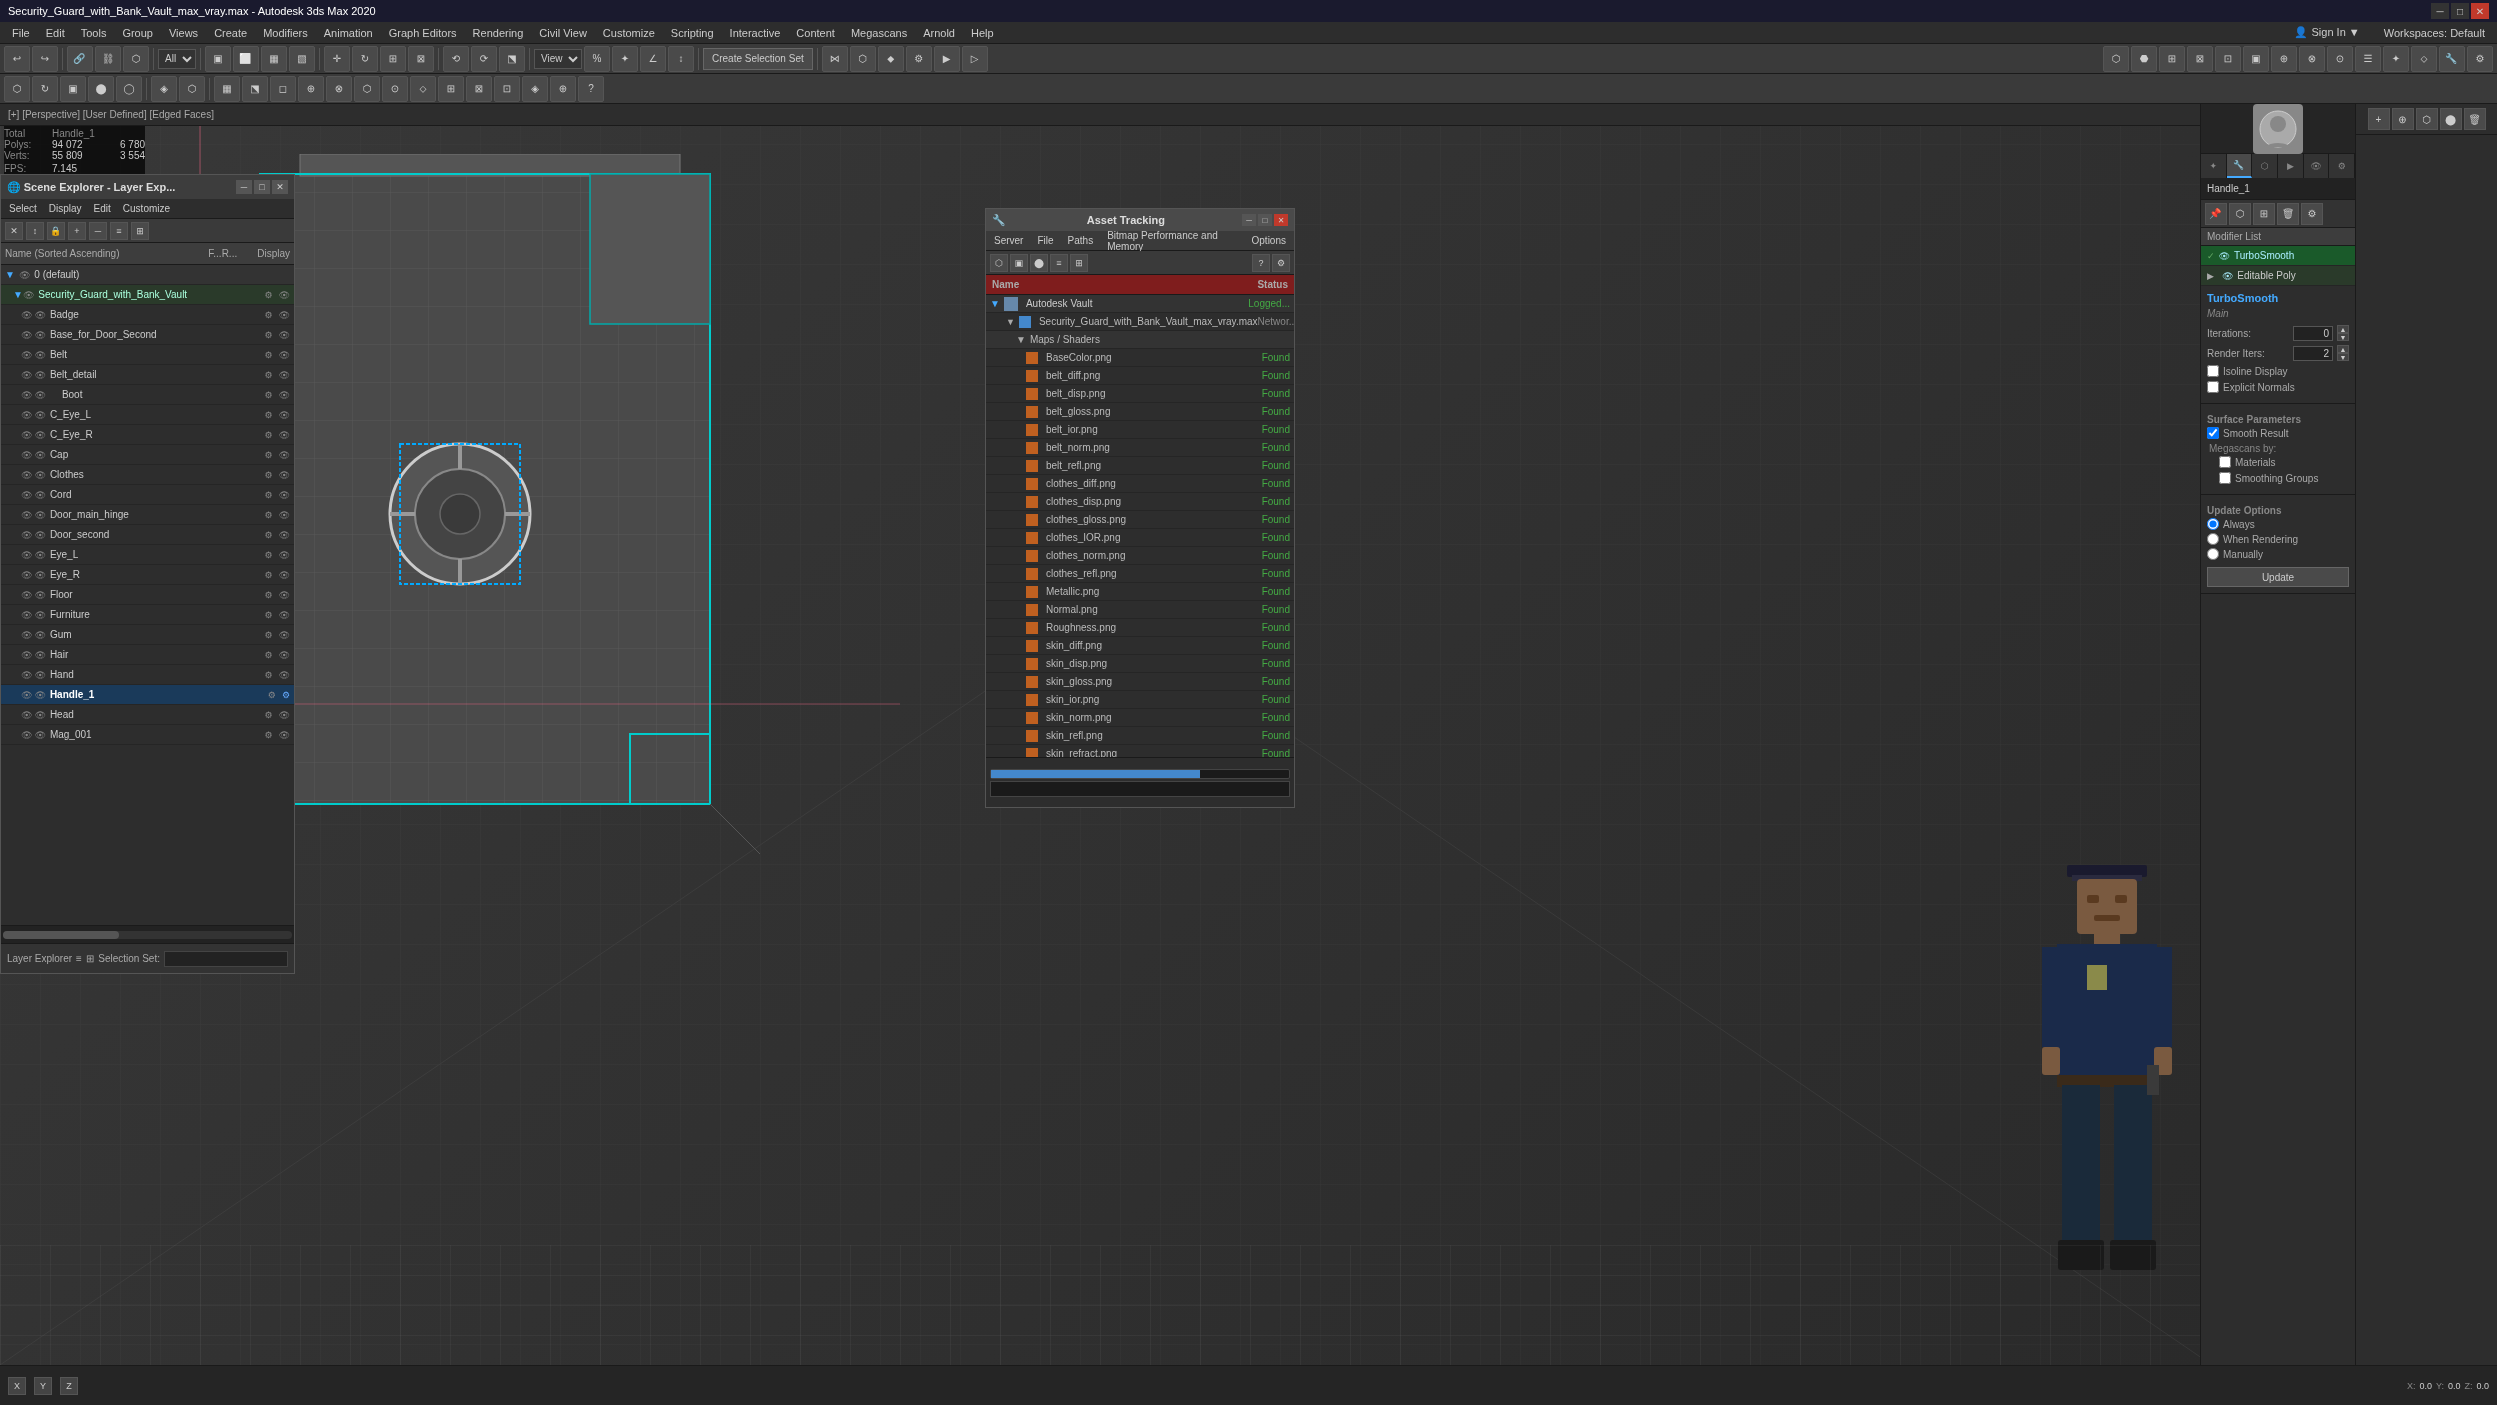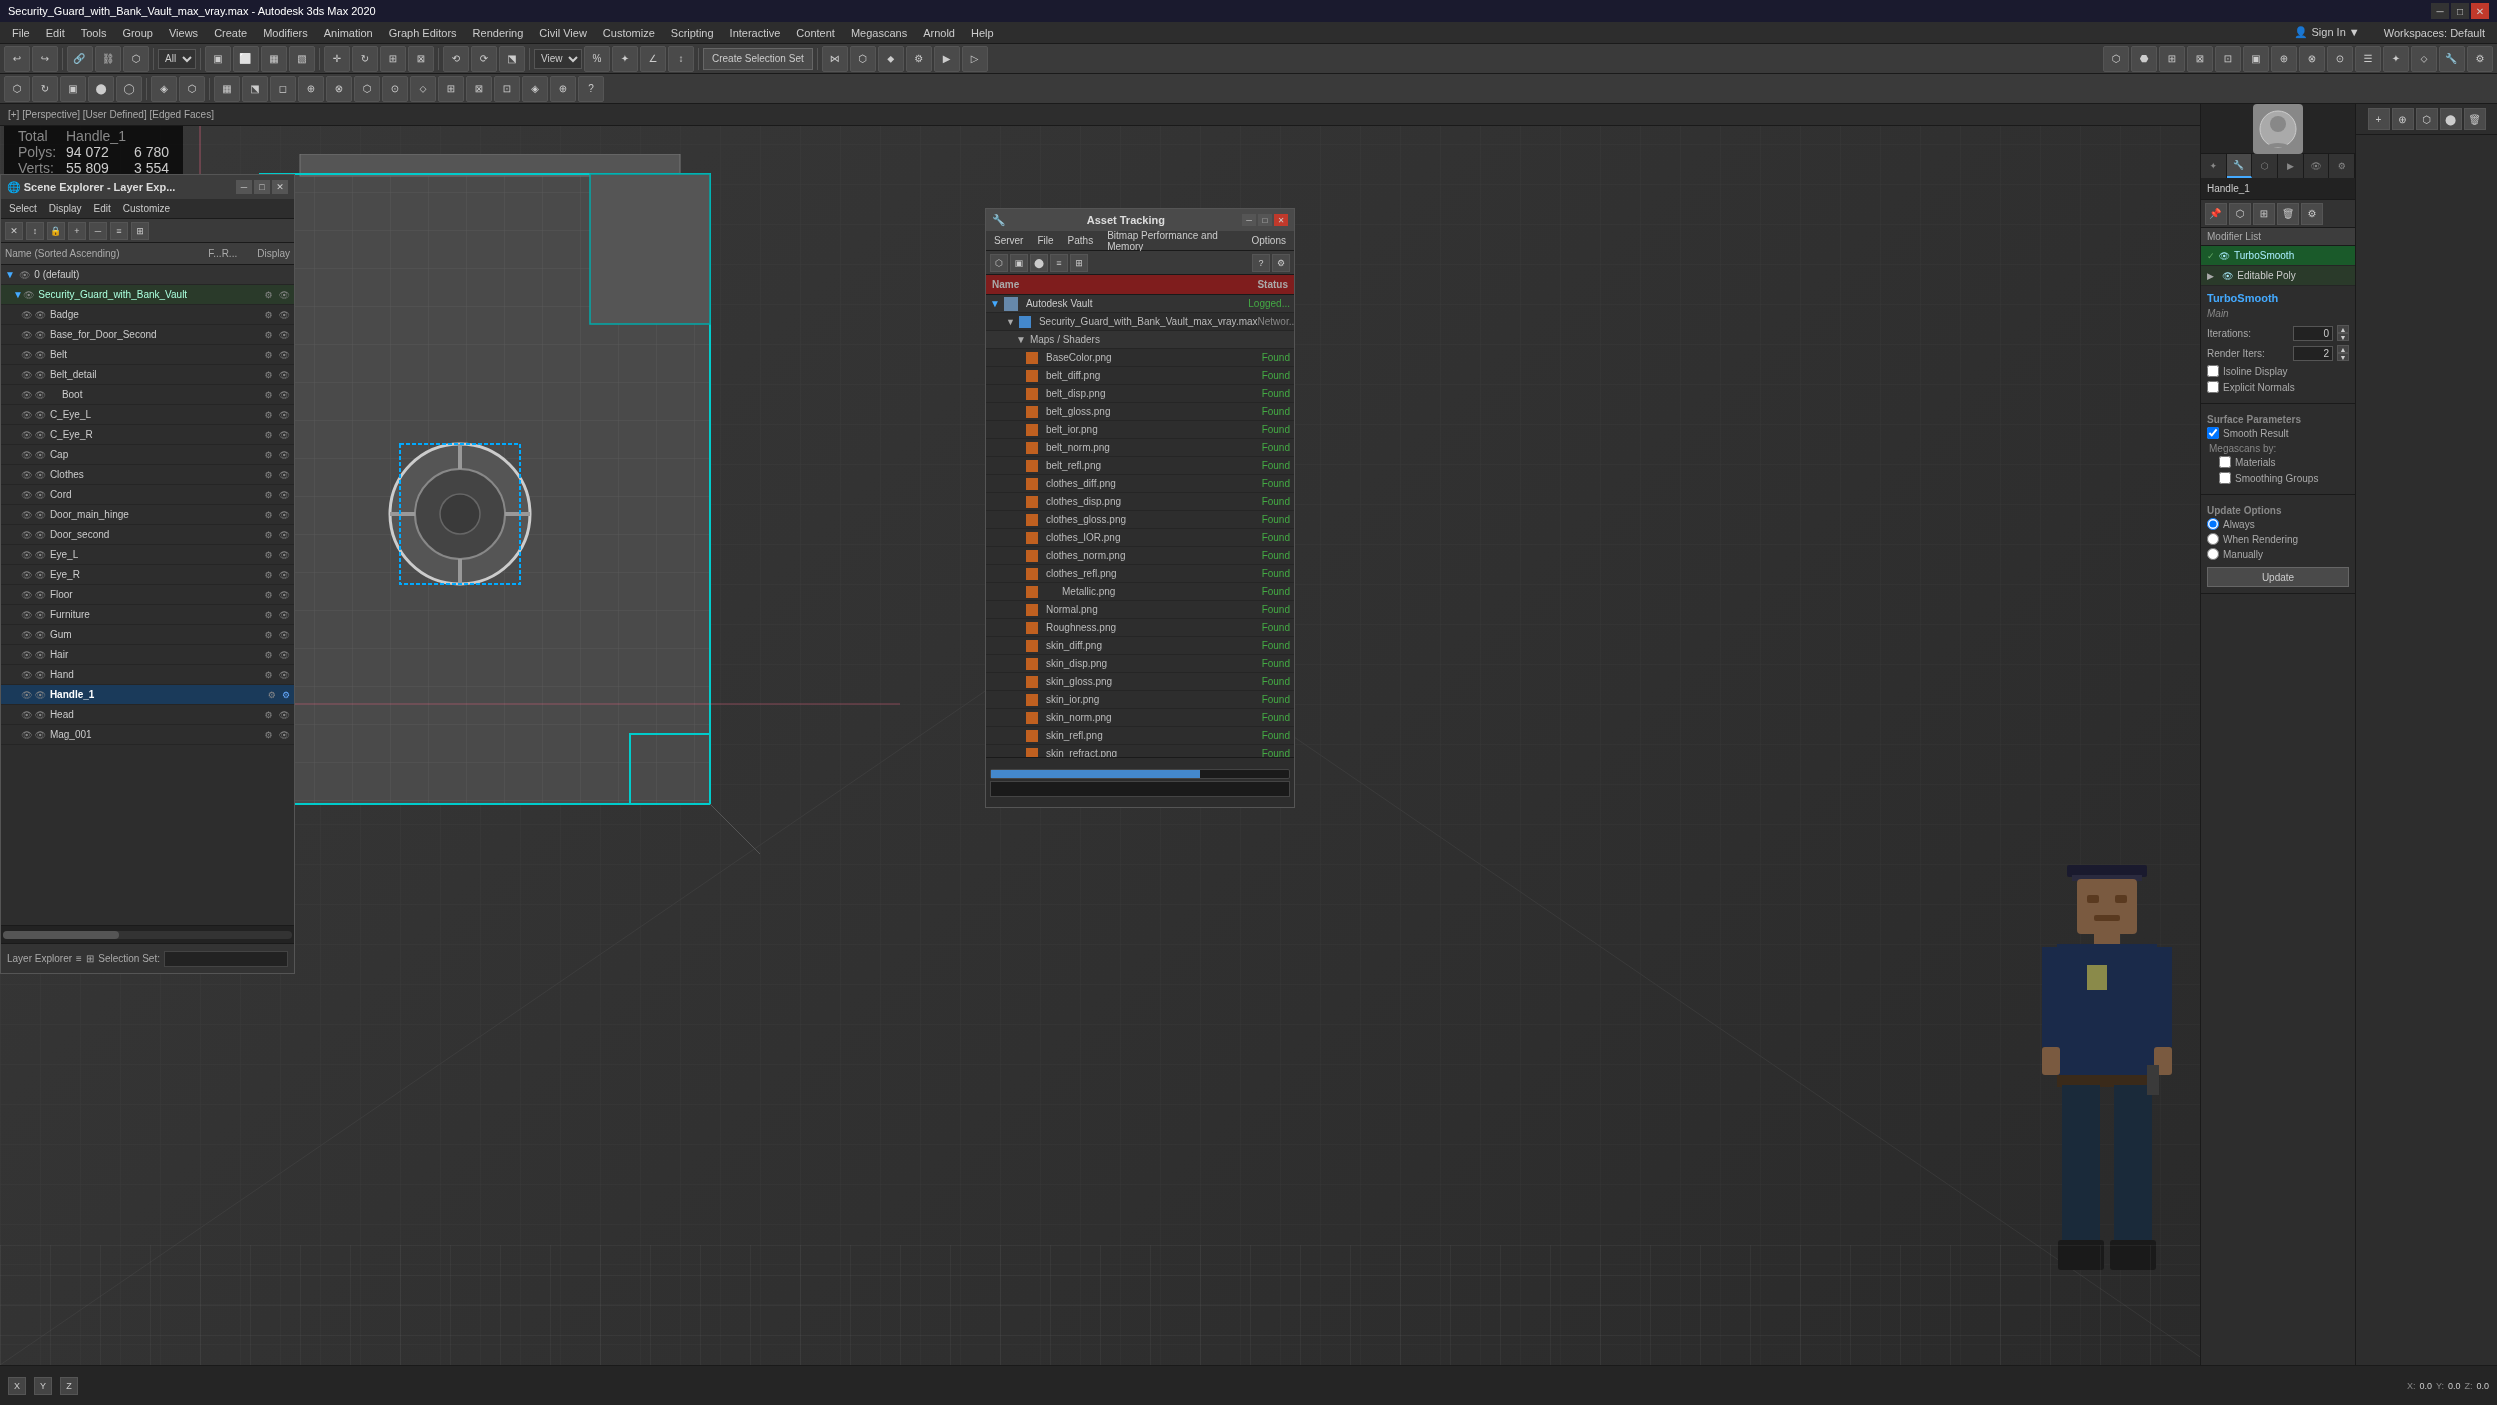--- a/index.html
+++ b/index.html
@@ -545,22 +545,22 @@
       font-size: 10px;
       color: #aaa;
       border-bottom: 1px solid #1a1a1a;
       z-index: 5;
     }
     .vp-stats {
       position: absolute;
       top: 126px;
       left: 4px;
       background: rgba(0,0,0,0.7);
-      padding: 2px 14px;
-      font-size: 14px;
+      padding: 2px 0;
+      font-size: 10px;
       color: #aaa;
       z-index: 5;
     }
     .stat-row { display: flex; gap: 8px; }
     .stat-label { color: #888; width: 40px; }
     .stat-val1 { color: #ccc; width: 60px; }
     .stat-val2 { color: #ccc; }
     .fps-row { display: flex; gap: 8px; margin-top: 2px; }
 
     
@@ -1248,21 +1248,21 @@
       <span class="at-status">Found</span>
     </div>
     <div class="at-item at-sub" style="padding-left:40px;">
       <div style="display:flex;align-items:center;gap:4px;">
         <span class="at-item-icon" style="width:12px;height:12px;background:#c06020;"></span>
         <span>clothes_refl.png</span>
       </div>
       <span class="at-status">Found</span>
     </div>
     <div class="at-item at-sub" style="padding-left:40px;">
-      <div style="display:flex;align-items:center;gap:20px;">
+      <div style="display:flex;align-items:center;gap:4px;">
         <span class="at-item-icon" style="width:12px;height:12px;background:#c06020;"></span>
         <span>Metallic.png</span>
       </div>
       <span class="at-status">Found</span>
     </div>
     <div class="at-item at-sub" style="padding-left:40px;">
       <div style="display:flex;align-items:center;gap:4px;">
         <span class="at-item-icon" style="width:12px;height:12px;background:#c06020;"></span>
         <span>Normal.png</span>
       </div>

